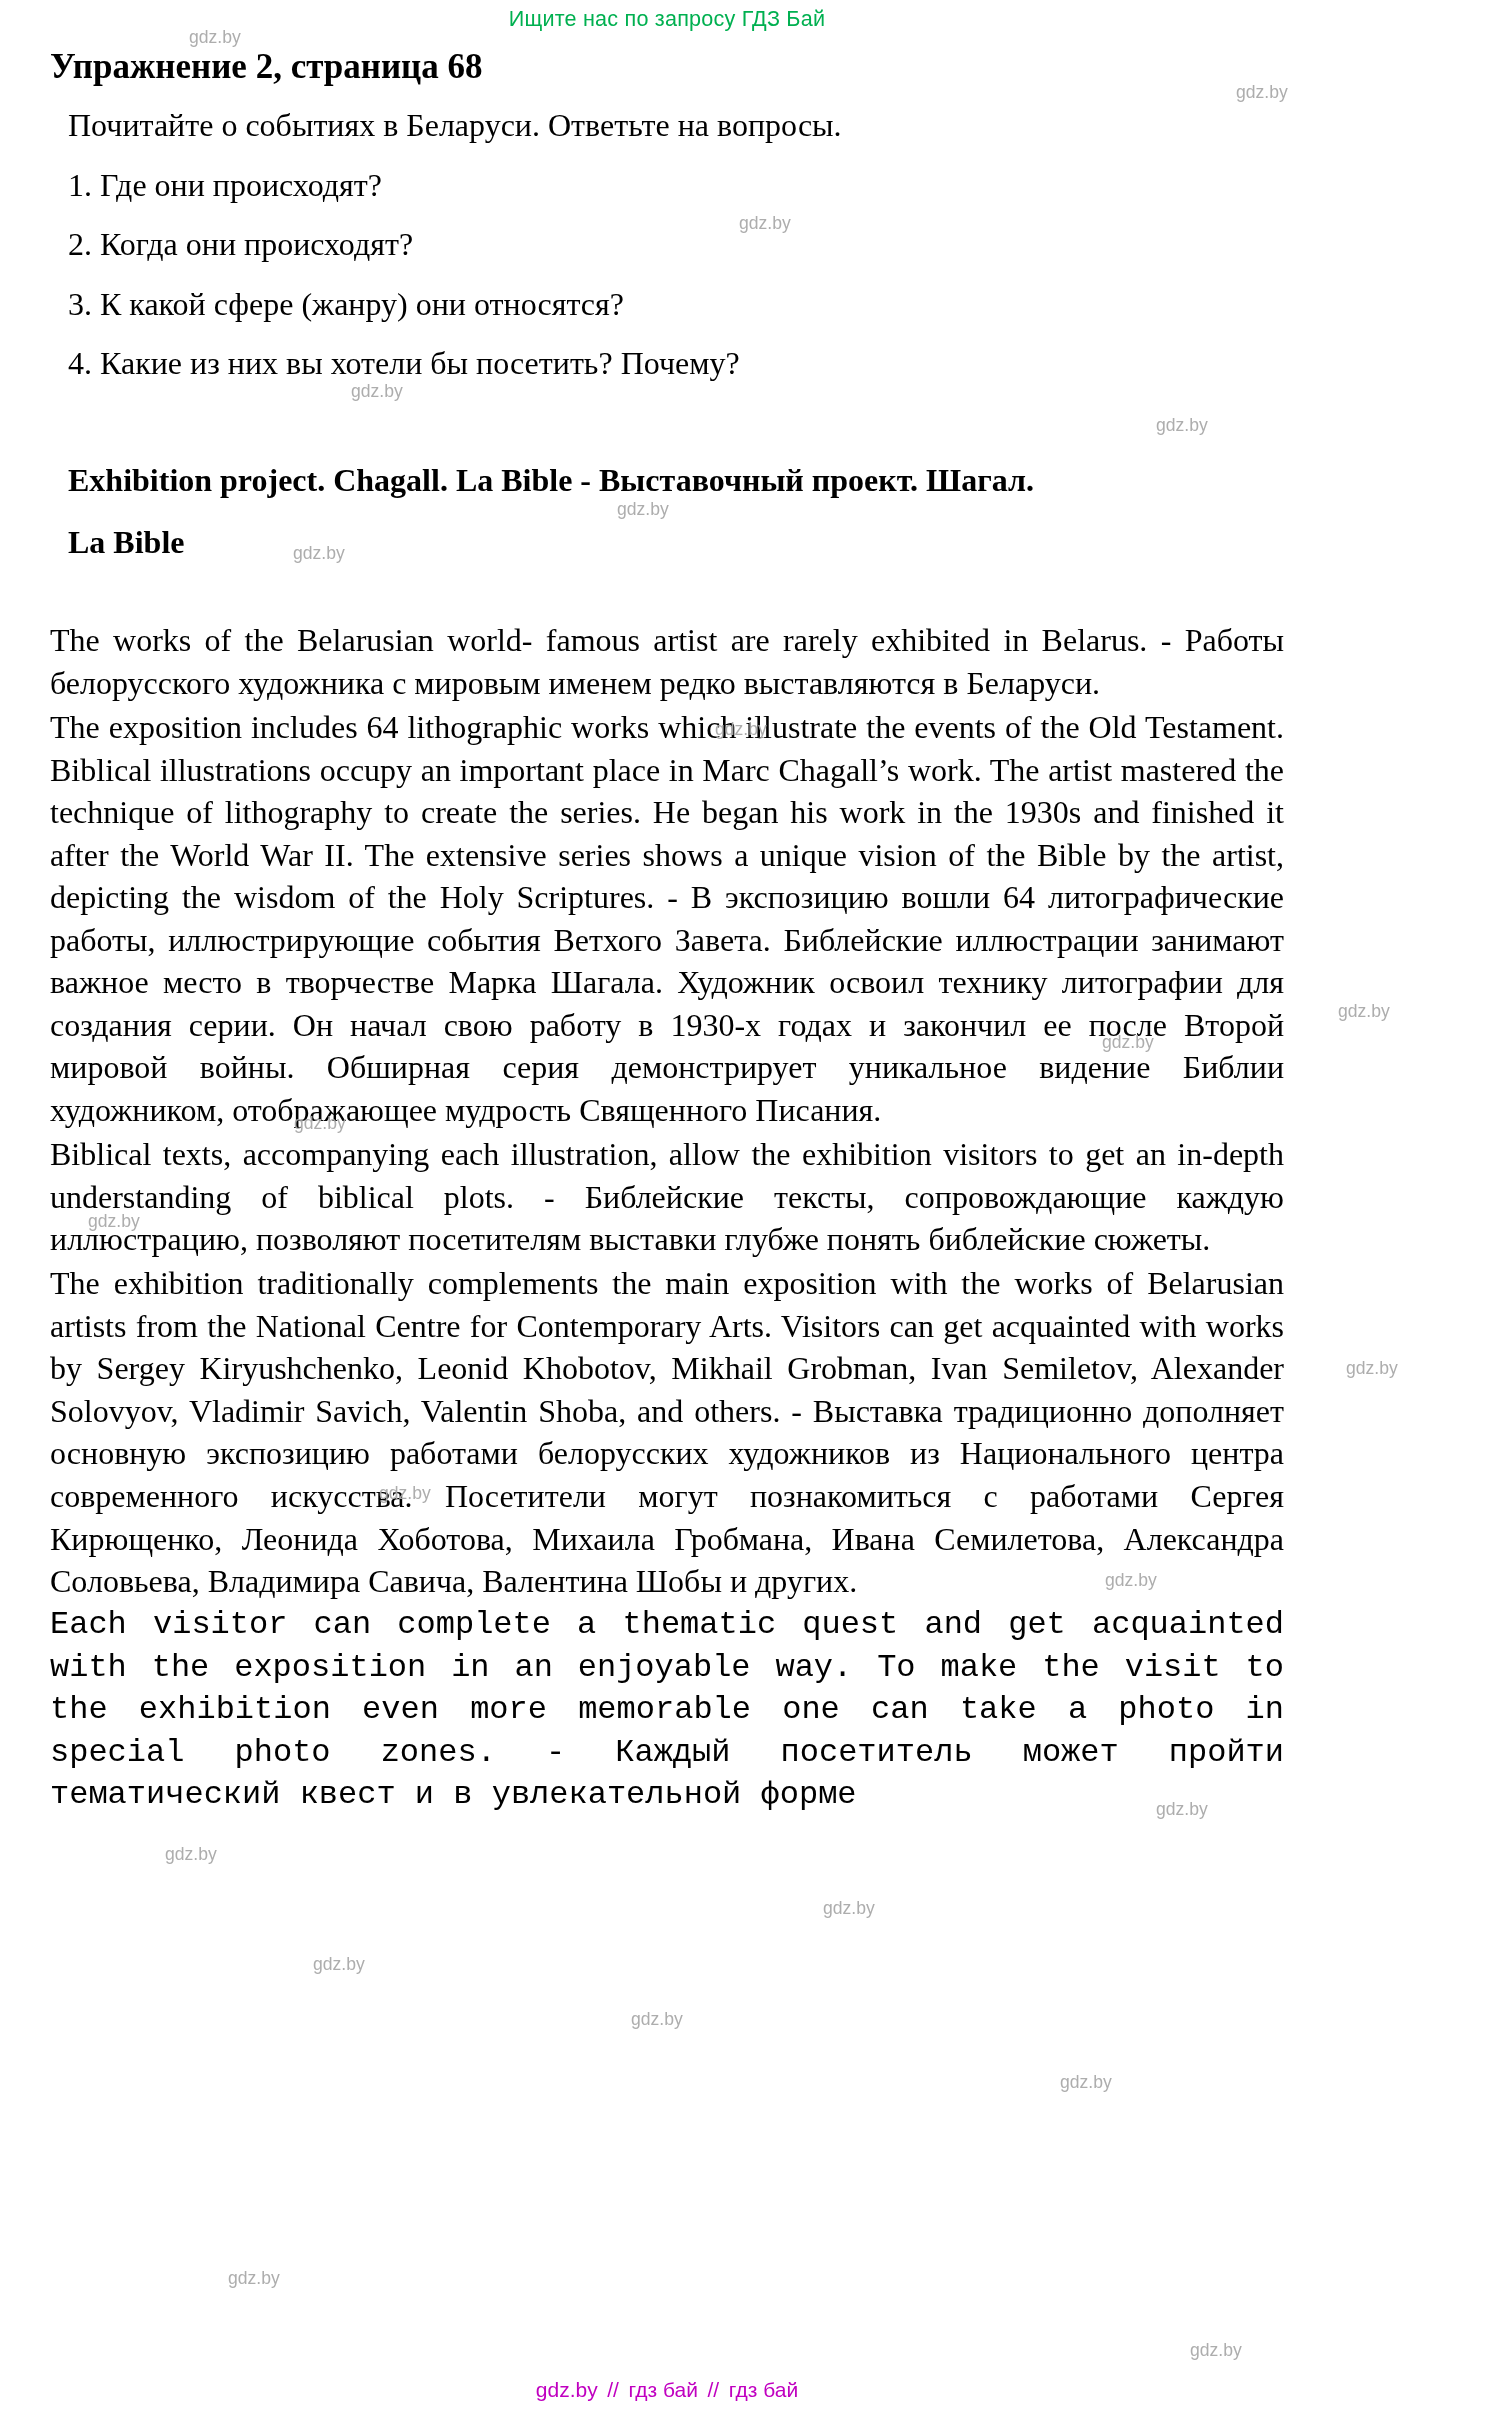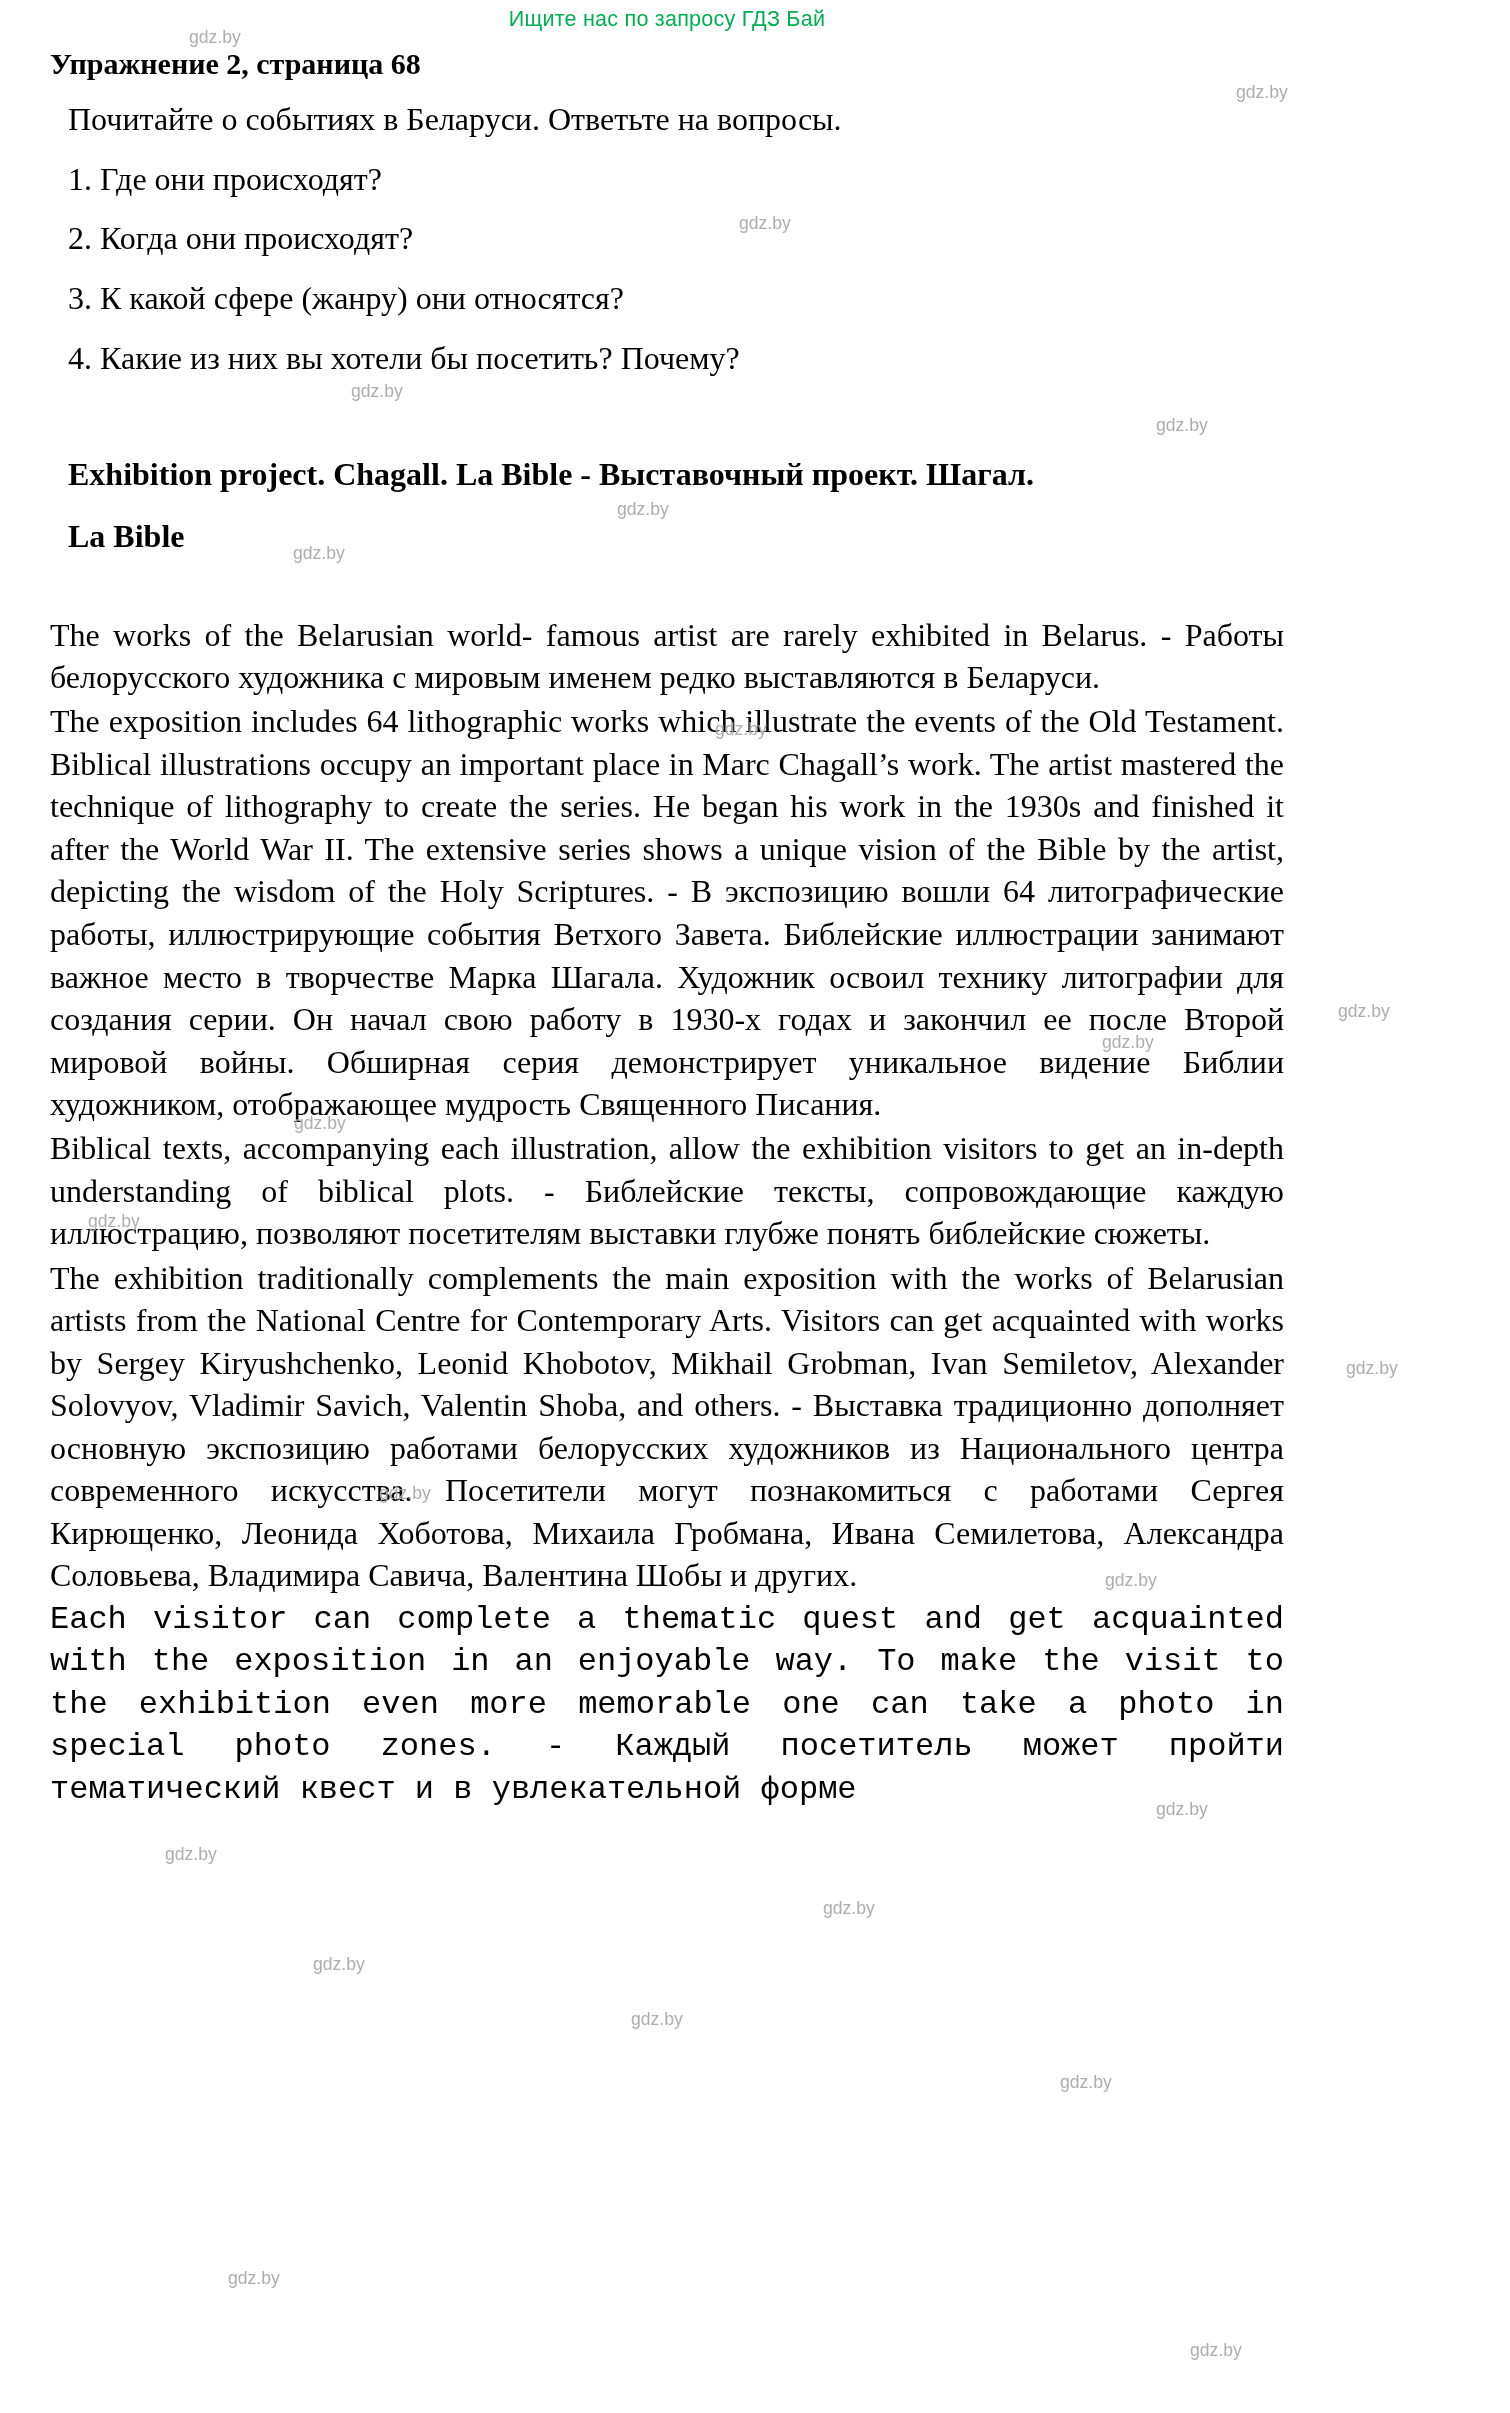--- a/index.html
+++ b/index.html
@@ -28,21 +28,21 @@
     font-size: 21.6px;
     color: #00b050;
     padding-top: 6.4px;
     padding-bottom: 6.4px;
     letter-spacing: 0.2px;
   }
   
   .ex-title {
     font-family: "Liberation Serif", serif;
     font-weight: bold;
-    font-size: 30px;
+    font-size: 35px;
     margin: 8px 0 3.2px 0;
     line-height: 1.15;
   }
   .task-line {
     font-size: 32px;
     line-height: 1.30;
     margin: 18px;
     white-space: nowrap;
   }
   .gap-lg { height: 37px; }
@@ -134,15 +134,18 @@
       <div class="wm" style="left: 1156px; top: 1799px; color: rgb(169, 169, 169);">gdz.by</div>
       <div class="wm" style="left: 165px; top: 1844px; color: rgb(169, 169, 169);">gdz.by</div>
       <div class="wm" style="left: 823px; top: 1898px; color: rgb(169, 169, 169);">gdz.by</div>
       <div class="wm" style="left: 313px; top: 1954px; color: rgb(169, 169, 169);">gdz.by</div>
       <div class="wm" style="left: 631px; top: 2009px; color: rgb(169, 169, 169);">gdz.by</div>
       <div class="wm" style="left: 1060px; top: 2072px; color: rgb(169, 169, 169);">gdz.by</div>
       <div class="wm" style="left: 228px; top: 2268px; color: rgb(169, 169, 169);">gdz.by</div>
       <div class="wm" style="left: 1190px; top: 2340px; color: rgb(169, 169, 169);">gdz.by</div>
     </div>
 
+  <div class="footer" style="color: rgb(192, 0, 192);">
+    <span>gdz.by</span><span>//</span><span>гдз бай</span><span>//</span><span>гдз бай</span>
+  </div>
 
 </div>
 
 
 </body></html>

